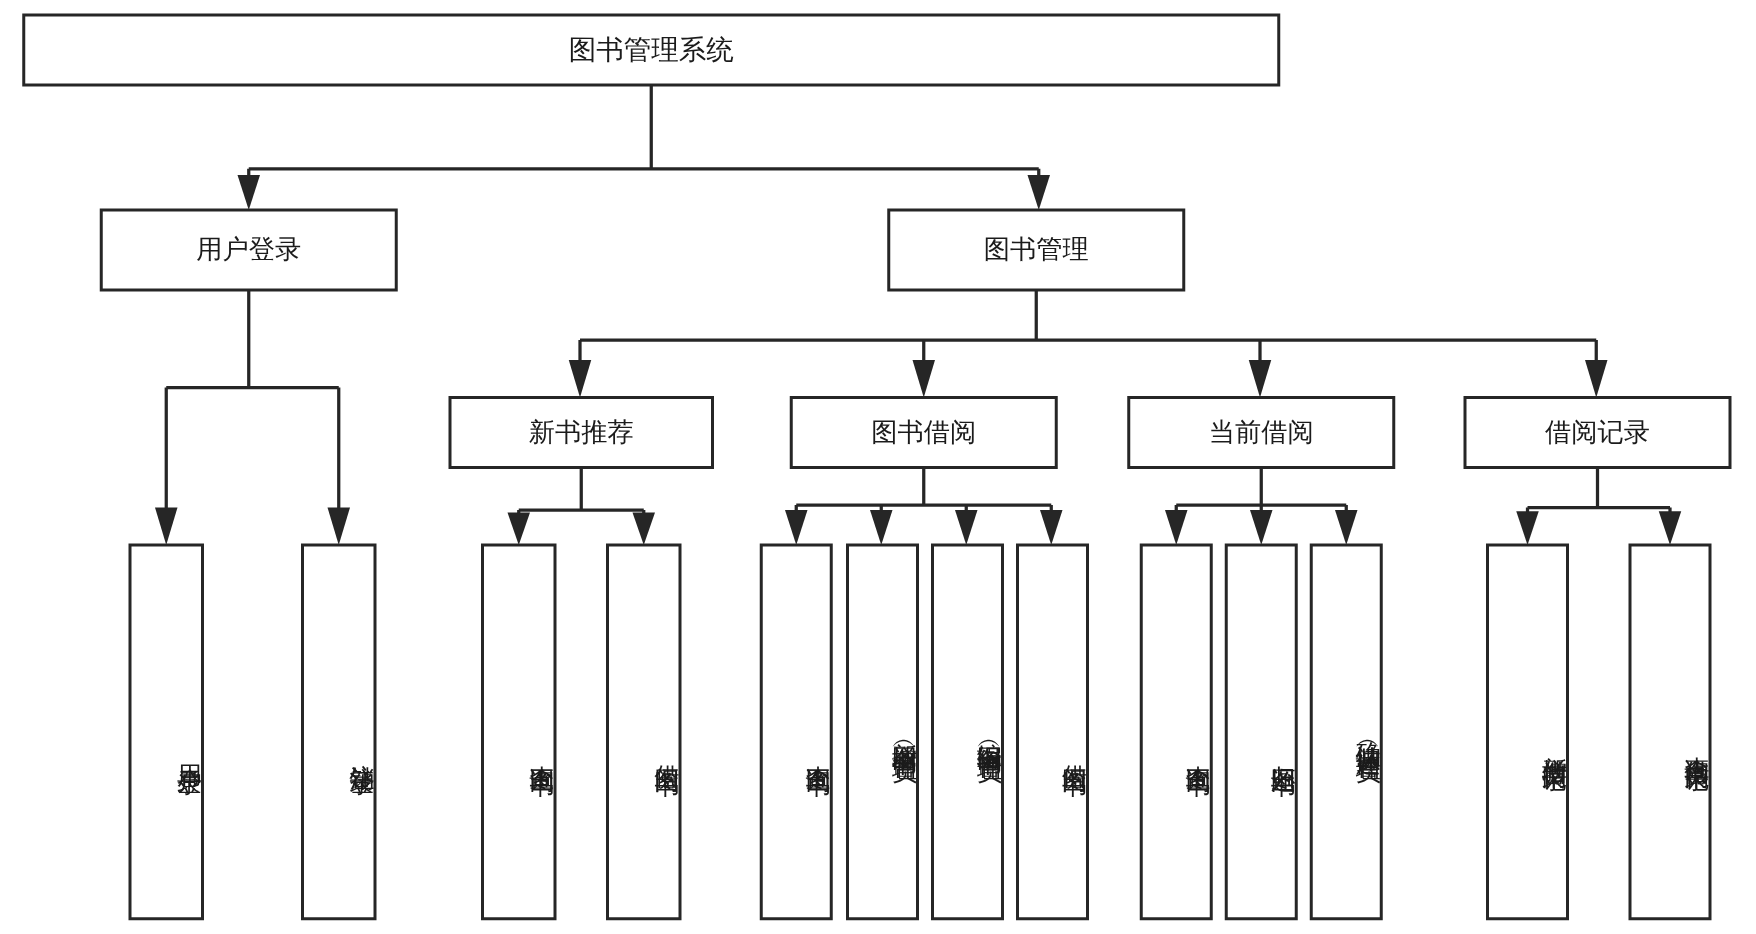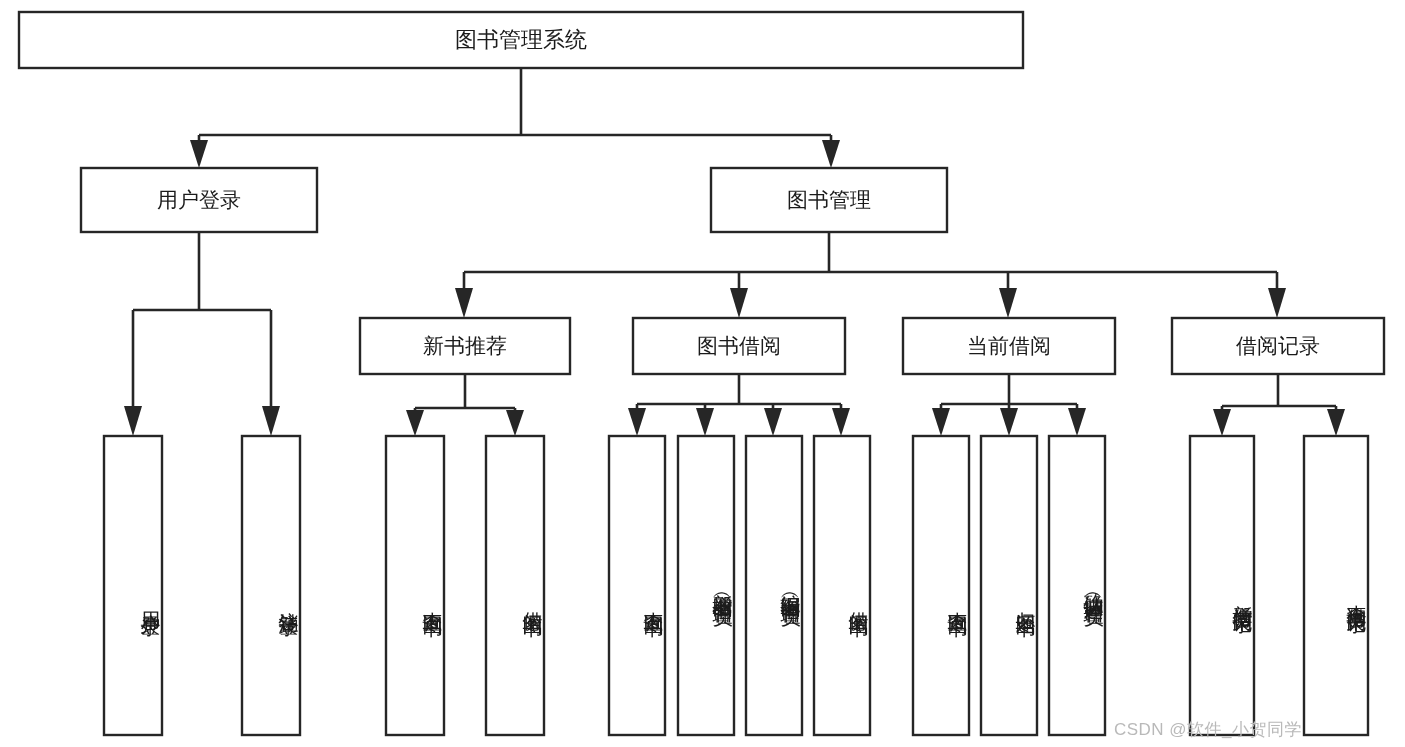--- a/index.html
+++ b/index.html
@@ -226,15 +226,14 @@
   <div class="vlabel" style="left:746px; top:444px; width:56px; height:285px;">编辑图书（管理员）</div>
   <div class="vlabel" style="left:814px; top:505px; width:56px; height:190px;">借阅图书</div>
 
   <div class="vlabel" style="left:913px; top:505px; width:56px; height:190px;">查询图书</div>
   <div class="vlabel" style="left:981px; top:505px; width:56px; height:190px;">归还图书</div>
   <div class="vlabel" style="left:1049px; top:444px; width:56px; height:285px;">确认归还（管理员）</div>
 
   <div class="vlabel" style="left:1190px; top:470px; width:64px; height:250px;">新增借阅记录</div>
   <div class="vlabel" style="left:1304px; top:470px; width:64px; height:250px;">查询借阅记录</div>
 
-  <div id="watermark">CSDN @软件_小贺同学</div>
 
 </div>
 
 </body></html>

